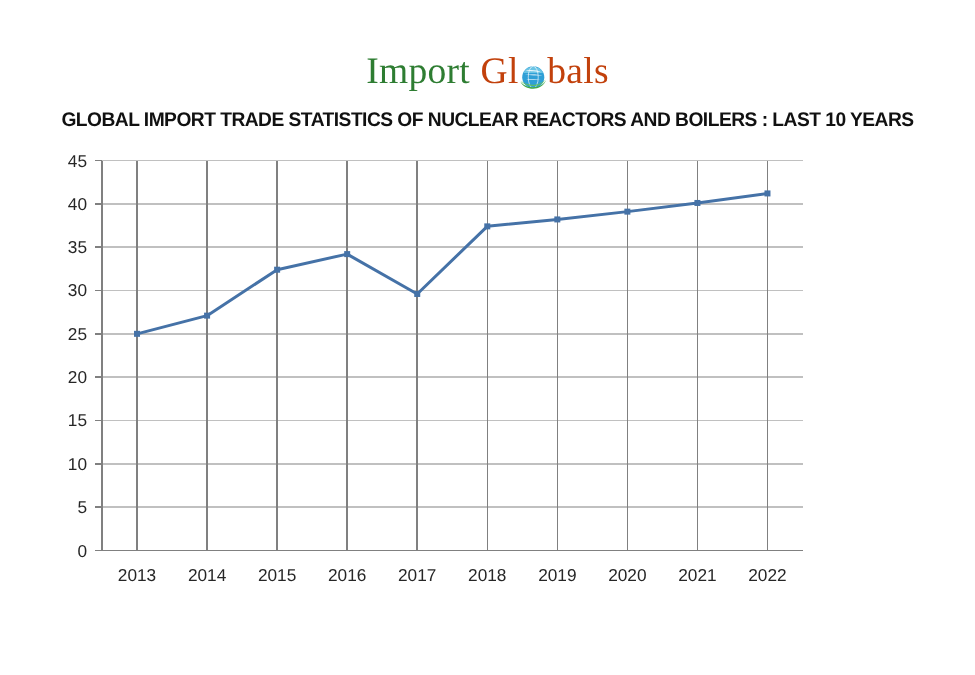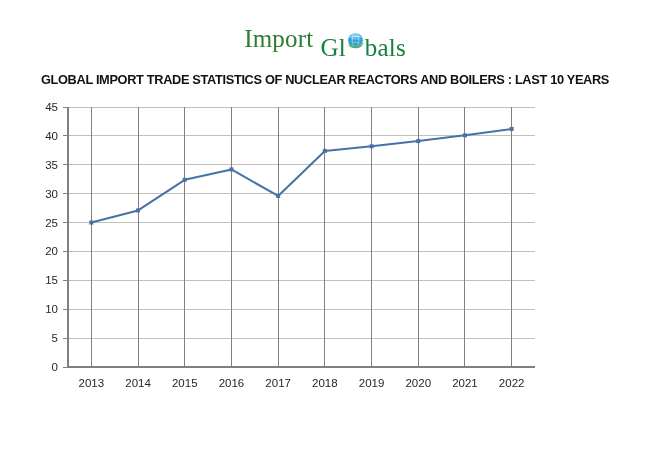--- a/index.html
+++ b/index.html
@@ -20,32 +20,32 @@
     width: 650px;
     height: 62px;
     display: flex;
     align-items: center;
     justify-content: center;
     padding-top: 14px;
     box-sizing: border-box;
   }
   #logo {
     display: flex;
-    align-items: center;
+    align-items: flex-end;
     font-family: "Liberation Serif", serif;
     font-size: 25px;
     letter-spacing: 0.2px;
     line-height: 1;
   }
   .logo-import {
     color: #2e7d32;
     margin-right: 7px;
   }
   .logo-gl, .logo-bals {
-    color: #15803d;
+    color: #c2410c;
     margin-top: 18px;
   }
   .globe-wrap {
     display: inline-block;
     width: 19px;
     height: 19px;
     position: relative;
     margin: 0 0px;
     vertical-align: middle;
   }

